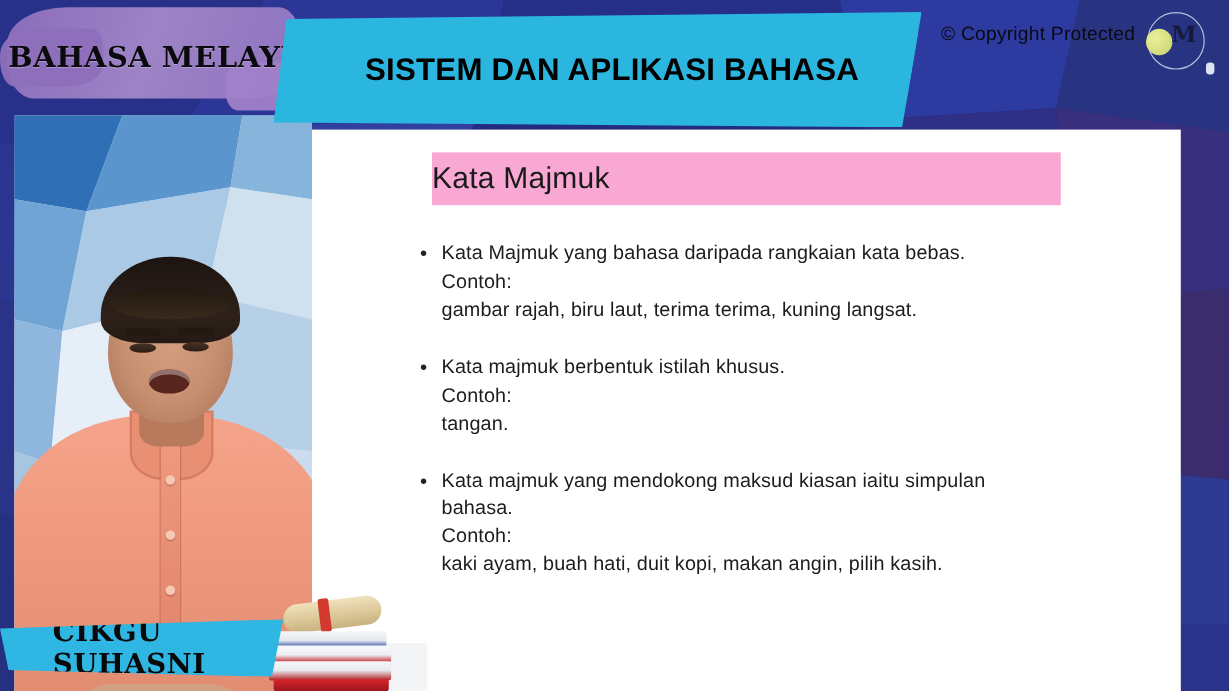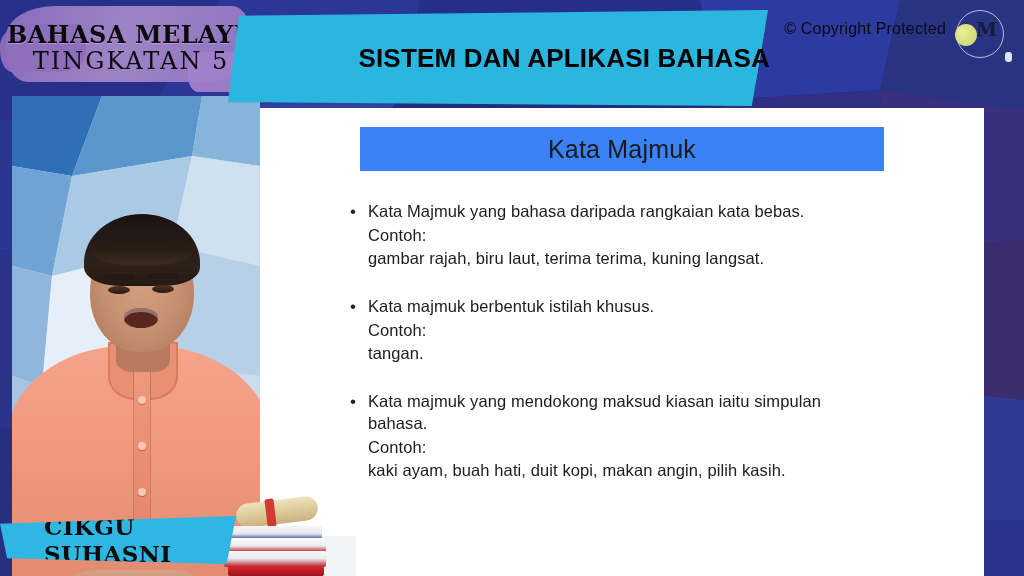--- a/index.html
+++ b/index.html
@@ -117,21 +117,21 @@
     background:#2bb6e0;
     clip-path: polygon(2% 6%, 100% 0%, 97% 100%, 0% 96%);
   }
   #title-banner .t-ext{
     position:absolute; right:-34px; top:14px; width:60px; height:66px;
     background:#2bb6e0;
     clip-path: polygon(0 0, 100% 18%, 76% 100%, 0 86%);
   }
   #title-block{
     position:absolute; left:250px; top:22px; width:520px; height:74px;
-    display:flex; flex-direction:column; align-items:flex-end; justify-content:center;
+    display:flex; flex-direction:column; align-items:center; justify-content:center;
     text-align:center;
   }
   #title-main{
     font-size:26px; font-weight:700; color:#000; letter-spacing:.2px; line-height:1.15;
   }
   #title-sub{
     font-size:22px; font-weight:700; color:#000; line-height:1.2; margin-top:2px;
   }
 
   
@@ -161,22 +161,22 @@
   }
 
   
   #content-panel{
     position:absolute; left:260px; top:108px; width:724px; height:468px;
     background:#ffffff;
   }
 
   #slide-title-box{
     position:absolute; left:100px; top:19px; width:524px; height:44px;
-    background:#3b82f6;
-    display:flex; align-items:center; justify-content:center;
+    background:#f9a8d4;
+    display:flex; align-items:center; justify-content:flex-start;
   }
   #slide-title-text{
     font-size:25px; color:#1a1a1a; font-weight:400; letter-spacing:.2px;
   }
 
   #bullet-list{
     position:absolute; left:90px; top:92px; width:560px;
   }
   .bullet-item{ display:flex; margin-bottom:26px; }
   .bullet-item:last-child{ margin-bottom:0; }
@@ -300,21 +300,20 @@
     <div class="mouth"></div>
     <div class="hands"></div>
   </div>
 
   <div id="brand-badge">
     <div class="brush b1"></div>
     <div class="brush b2"></div>
     <div class="brush b3"></div>
     <div class="brand-lines">
       <div id="brand-line1">BAHASA MELAYU</div>
-      <div id="brand-line2">TINGKATAN 5</div>
     </div>
   </div>
 
   <div id="title-banner">
     <div class="t-ext"></div>
   </div>
   <div id="title-block">
     <div id="title-main">SISTEM DAN APLIKASI BAHASA</div>
   </div>
 

